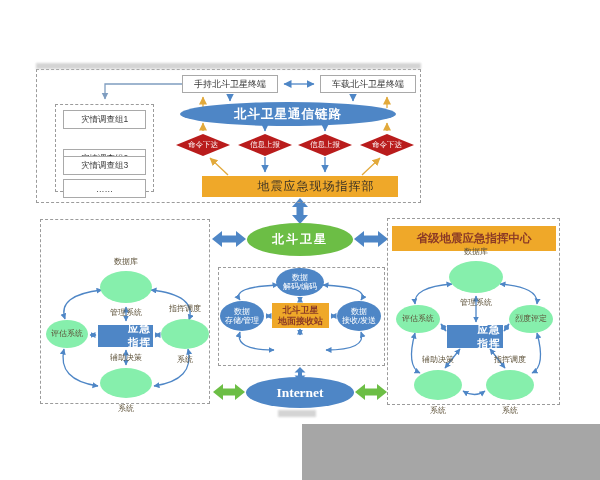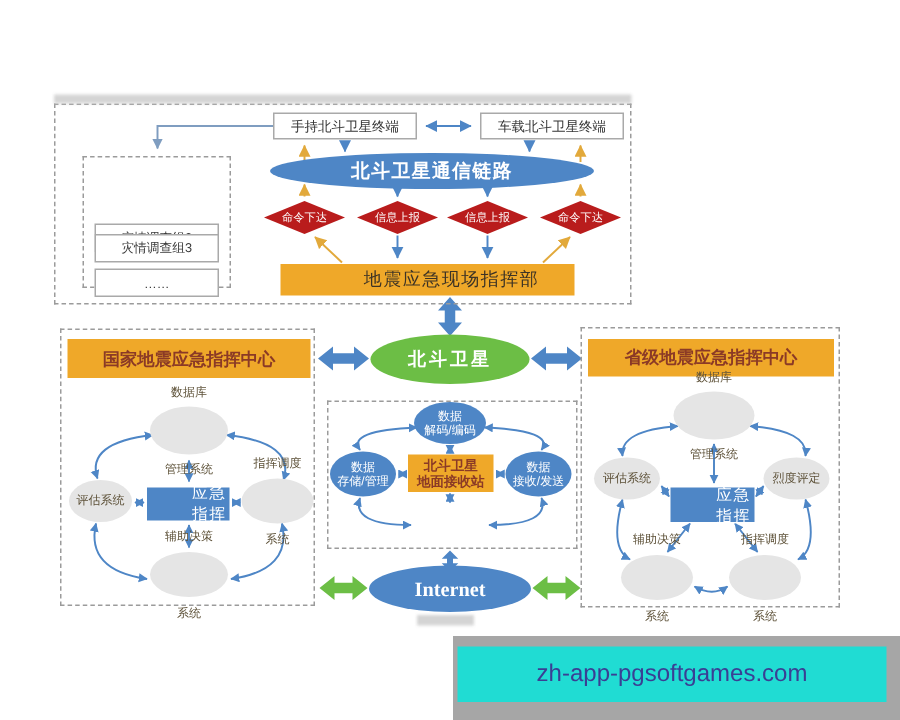--- a/index.html
+++ b/index.html
@@ -14,31 +14,31 @@
   .wbox{background:#fff;border:1px solid #a9a9a9;color:#3a3a3a;font-size:8.5px;}
   .term{font-size:9px;color:#333;}
   
   .amber{background:#EFA829;}
   .hdr{color:#8B3A26;font-weight:bold;font-size:11.5px;}
   .field-hq{color:#3d3325;font-size:12px;letter-spacing:1px;}
   
   .ell{border-radius:50%;}
   .blue{background:#4E86C6;color:#fff;}
   .green{background:#6CBE45;color:#fff;}
-  .gold{background:#e5e5e5;color:#5d5138;gap:42px;}
+  .gold{background:#86efac;color:#5d5138;gap:42px;}
   .ell .l{display:block;line-height:1.15;}
   .small-ell{font-size:8px;}
   .comm{font-size:12.5px;font-weight:bold;letter-spacing:1px;}
   .sat{font-size:12px;font-weight:bold;letter-spacing:2px;}
   .inet{font-family:"Liberation Serif","DejaVu Serif",serif;font-size:13.5px;font-weight:bold;}
   
   .diamond{background:#b91c1c;color:#fff;font-size:7.5px;
            clip-path:polygon(50% 0,100% 50%,50% 100%,0 50%);}
   
-  .bluebox{background:#4E86C6;color:#fff;font-weight:normal;font-size:10.5px;letter-spacing:1px;padding-left:28px;}
+  .bluebox{background:#4E86C6;color:#fff;font-weight:bold;font-size:10.5px;letter-spacing:1px;padding-left:28px;}
   .station{color:#8B3A26;font-weight:bold;font-size:9px;line-height:1.2;}
   
   .smear{background:#cdcdcd;filter:blur(1.2px);opacity:.85;}
   
   .banner-gray{background:#A6A6A6;}
   .banner-cyan{background:#20DCD3;color:#3A3F94;font-size:16px;}
   svg{position:absolute;left:0;top:0;}
   .z1{z-index:1;} .z2{z-index:2;} .z3{z-index:3;} .z4{z-index:4;}
 </style>
 </head>
@@ -121,38 +121,38 @@
       <path d="M415,333 Q406,366 420,373" marker-start="url(#mbs)" marker-end="url(#mbs)"></path>
       <path d="M537,333 Q546,366 532,373" marker-start="url(#mbs)" marker-end="url(#mbs)"></path>
       <path d="M463,391 Q475,398 485,391" marker-start="url(#mbs)" marker-end="url(#mbs)"></path>
     </g>
   </svg>
 
   <div class="abs dashed z1" style="left:36px;top:69px;width:385px;height:134px;"></div>
   <div class="abs smear z3" style="left:36px;top:63px;width:385px;height:6px;"></div>
 
   <div class="abs dashed z2" style="left:55px;top:104px;width:99px;height:88px;"></div>
+  <div class="abs wbox flexc z2" style="left:63px;top:110px;width:83px;height:19px;">灾情调查组1</div>
   <div class="abs wbox flexc z2" style="left:63px;top:133px;width:83px;height:19px;margin-top:16px;">灾情调查组2</div>
   <div class="abs wbox flexc z2" style="left:63px;top:156px;width:83px;height:19px;">灾情调查组3</div>
   <div class="abs wbox flexc z2" style="left:63px;top:179px;width:83px;height:19px;">……</div>
 
   <div class="abs wbox term flexc z2" style="left:182px;top:75px;width:96px;height:18px;">手持北斗卫星终端</div>
   <div class="abs wbox term flexc z2" style="left:320px;top:75px;width:96px;height:18px;">车载北斗卫星终端</div>
 
   <div class="abs ell blue comm flexc z2" style="left:180px;top:102px;width:216px;height:24px;">北斗卫星通信链路</div>
 
   <div class="abs diamond flexc z2" style="left:176px;top:134px;width:54px;height:22px;">命令下达</div>
   <div class="abs diamond flexc z2" style="left:238px;top:134px;width:54px;height:22px;">信息上报</div>
   <div class="abs diamond flexc z2" style="left:298px;top:134px;width:54px;height:22px;">信息上报</div>
   <div class="abs diamond flexc z2" style="left:360px;top:134px;width:54px;height:22px;">命令下达</div>
 
-  <div class="abs amber field-hq flexc z2" style="left:187px;top:176px;width:196px;height:21px;padding-left:32px;">地震应急现场指挥部</div>
+  <div class="abs amber field-hq flexc z2" style="left:202px;top:176px;width:196px;height:21px;padding-left:32px;">地震应急现场指挥部</div>
 
   <div class="abs dashed z1" style="left:40px;top:219px;width:170px;height:185px;"></div>
-  <div class="abs amber hdr flexc z2" style="left:45px;top:226px;width:162px;height:26px;">国家地震应急指挥中心</div>
 
   <div class="abs ell gold small-ell flexc col z2" style="left:100px;top:271px;width:52px;height:32px;">
     <span class="l">数据库</span>
     <span class="l">管理系统</span>
   </div>
   <div class="abs ell gold small-ell flexc col z2" style="left:46px;top:320px;width:42px;height:28px;">
     <span class="l">评估系统</span>
   </div>
   <div class="abs ell gold small-ell flexc col z2" style="left:161px;top:319px;width:48px;height:30px;">
     <span class="l">指挥调度</span>
@@ -206,15 +206,14 @@
     <span class="l">辅助决策</span>
     <span class="l">系统</span>
   </div>
   <div class="abs ell gold small-ell flexc col z2" style="left:486px;top:370px;width:48px;height:30px;">
     <span class="l">指挥调度</span>
     <span class="l">系统</span>
   </div>
   <div class="abs bluebox flexc z2" style="left:447px;top:325px;width:56px;height:23px;">应急指挥</div>
 
   <div class="abs banner-gray z4" style="left:302px;top:424px;width:298px;height:56px;"></div>
-  <div class="abs banner-cyan flexc z4" style="left:305px;top:431px;width:286px;height:37px;">zh-app-pgsoftgames.com</div>
 
 </div>
 
 </body></html>

